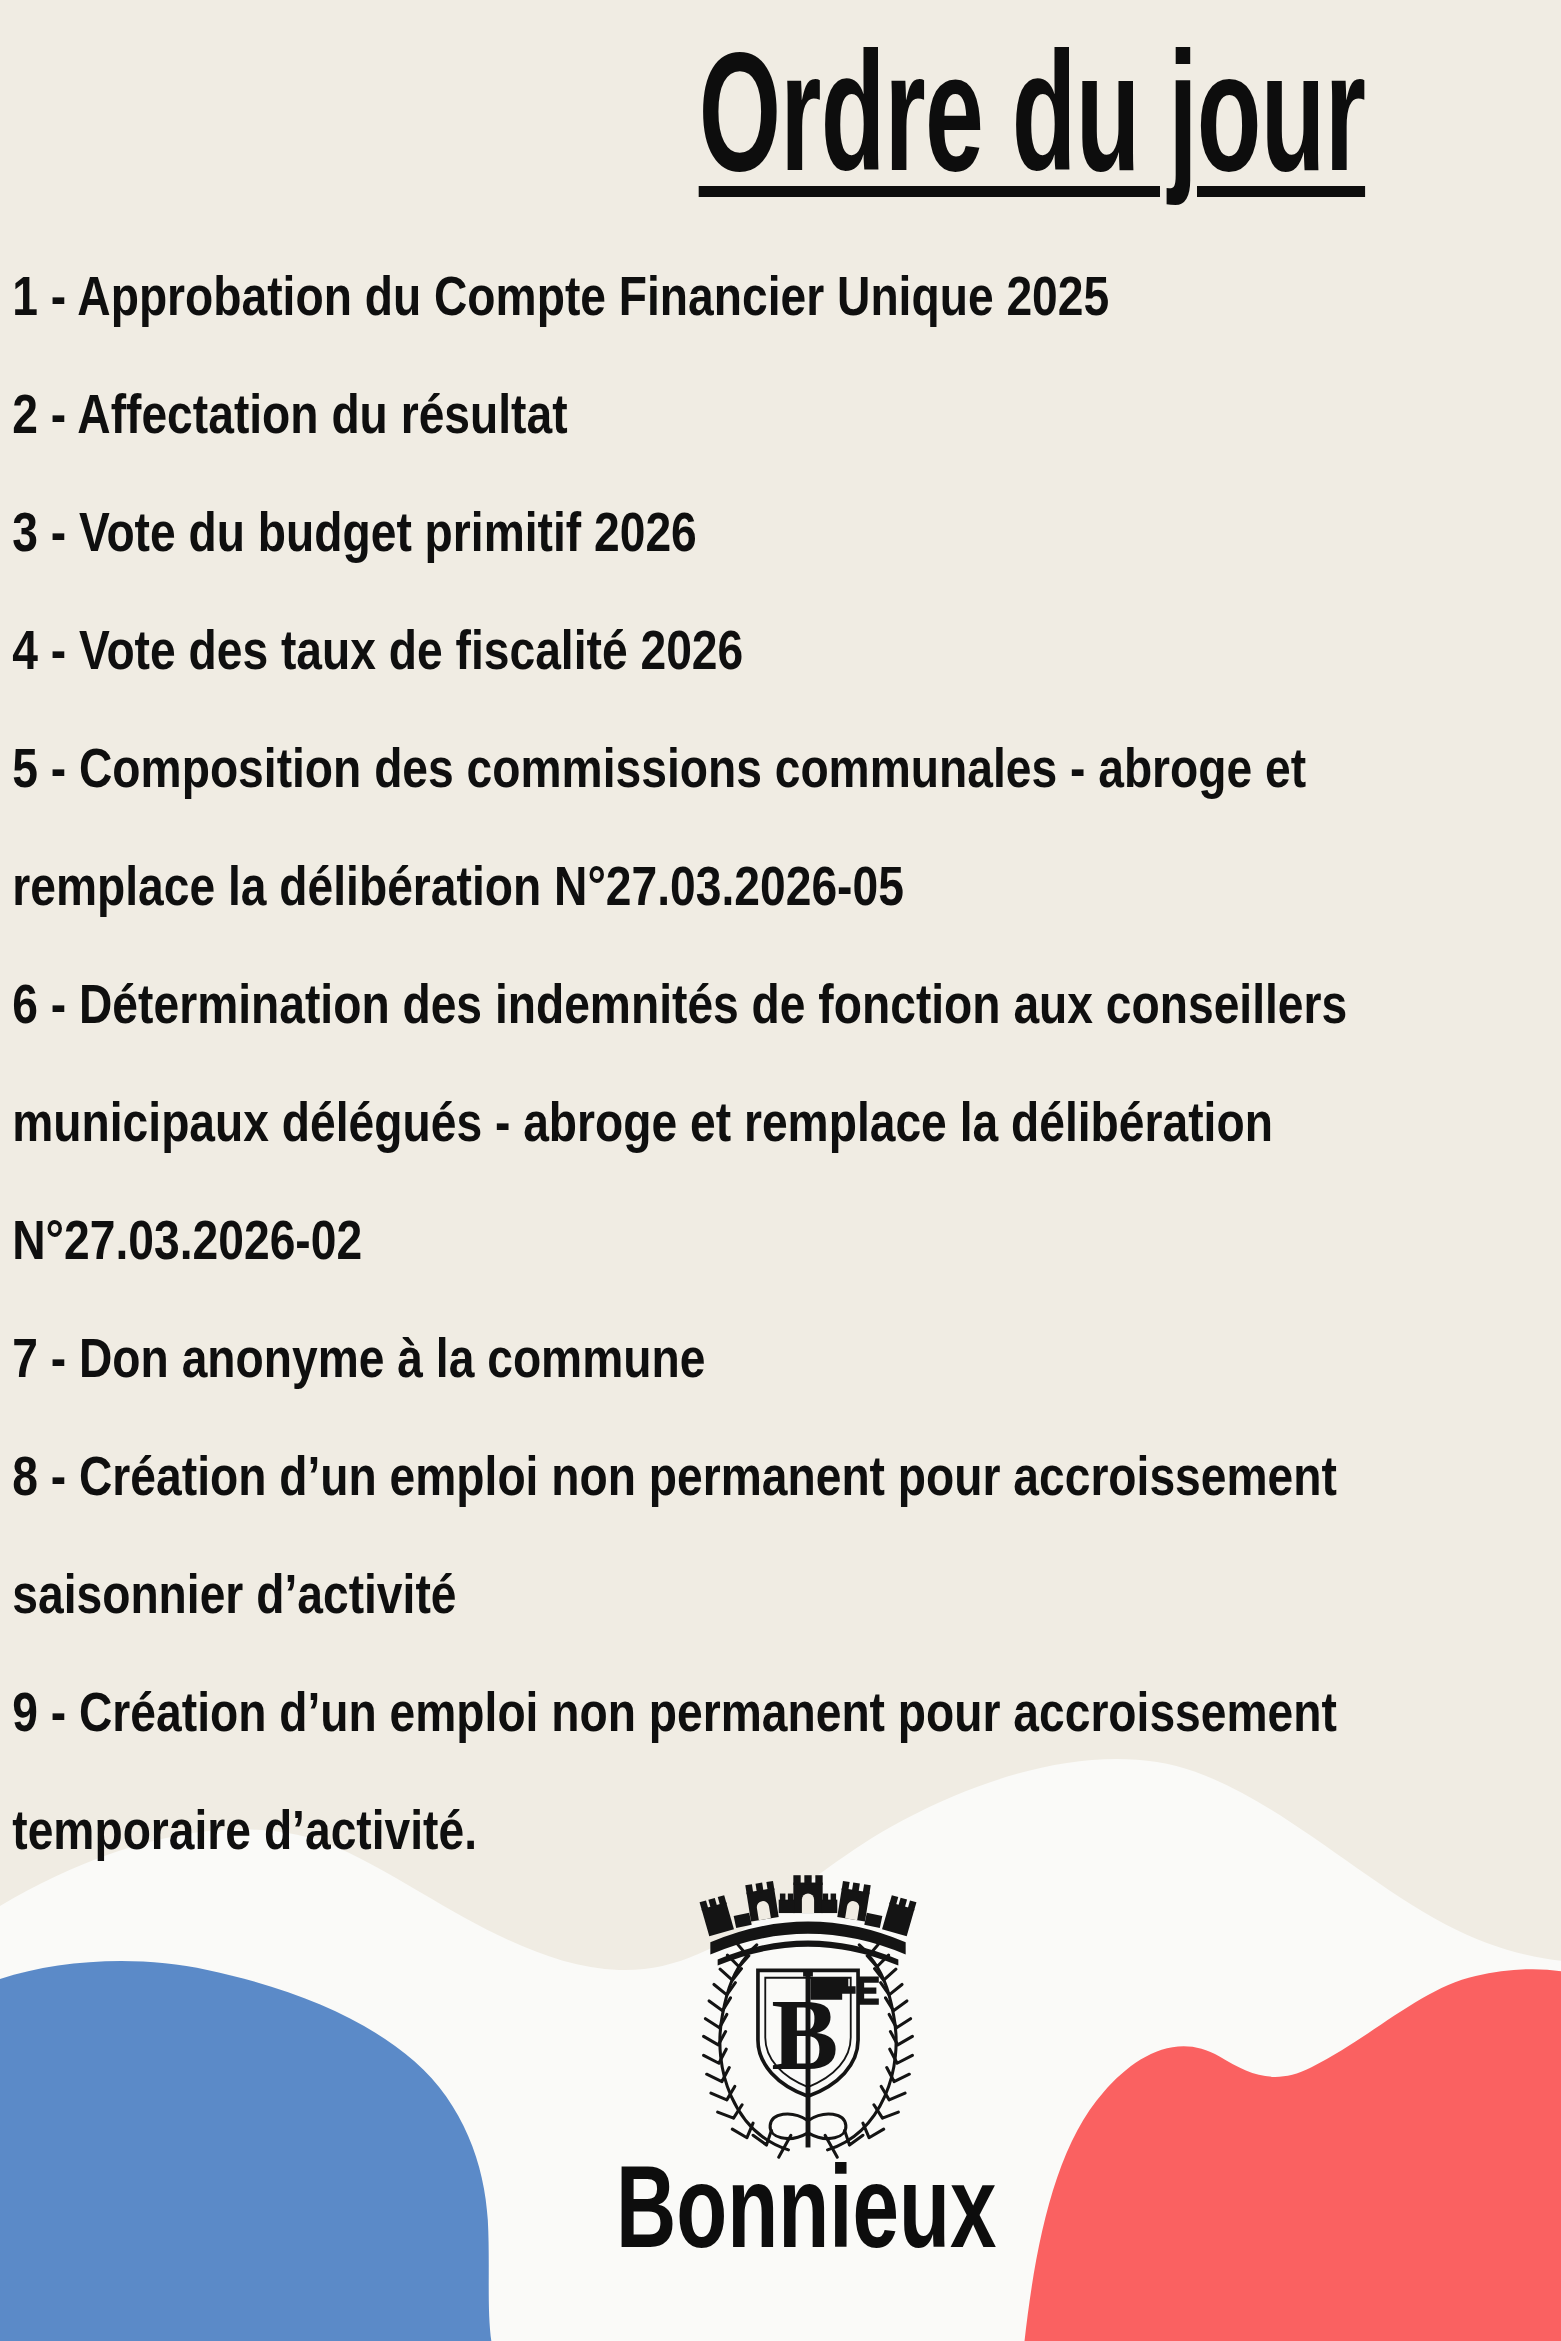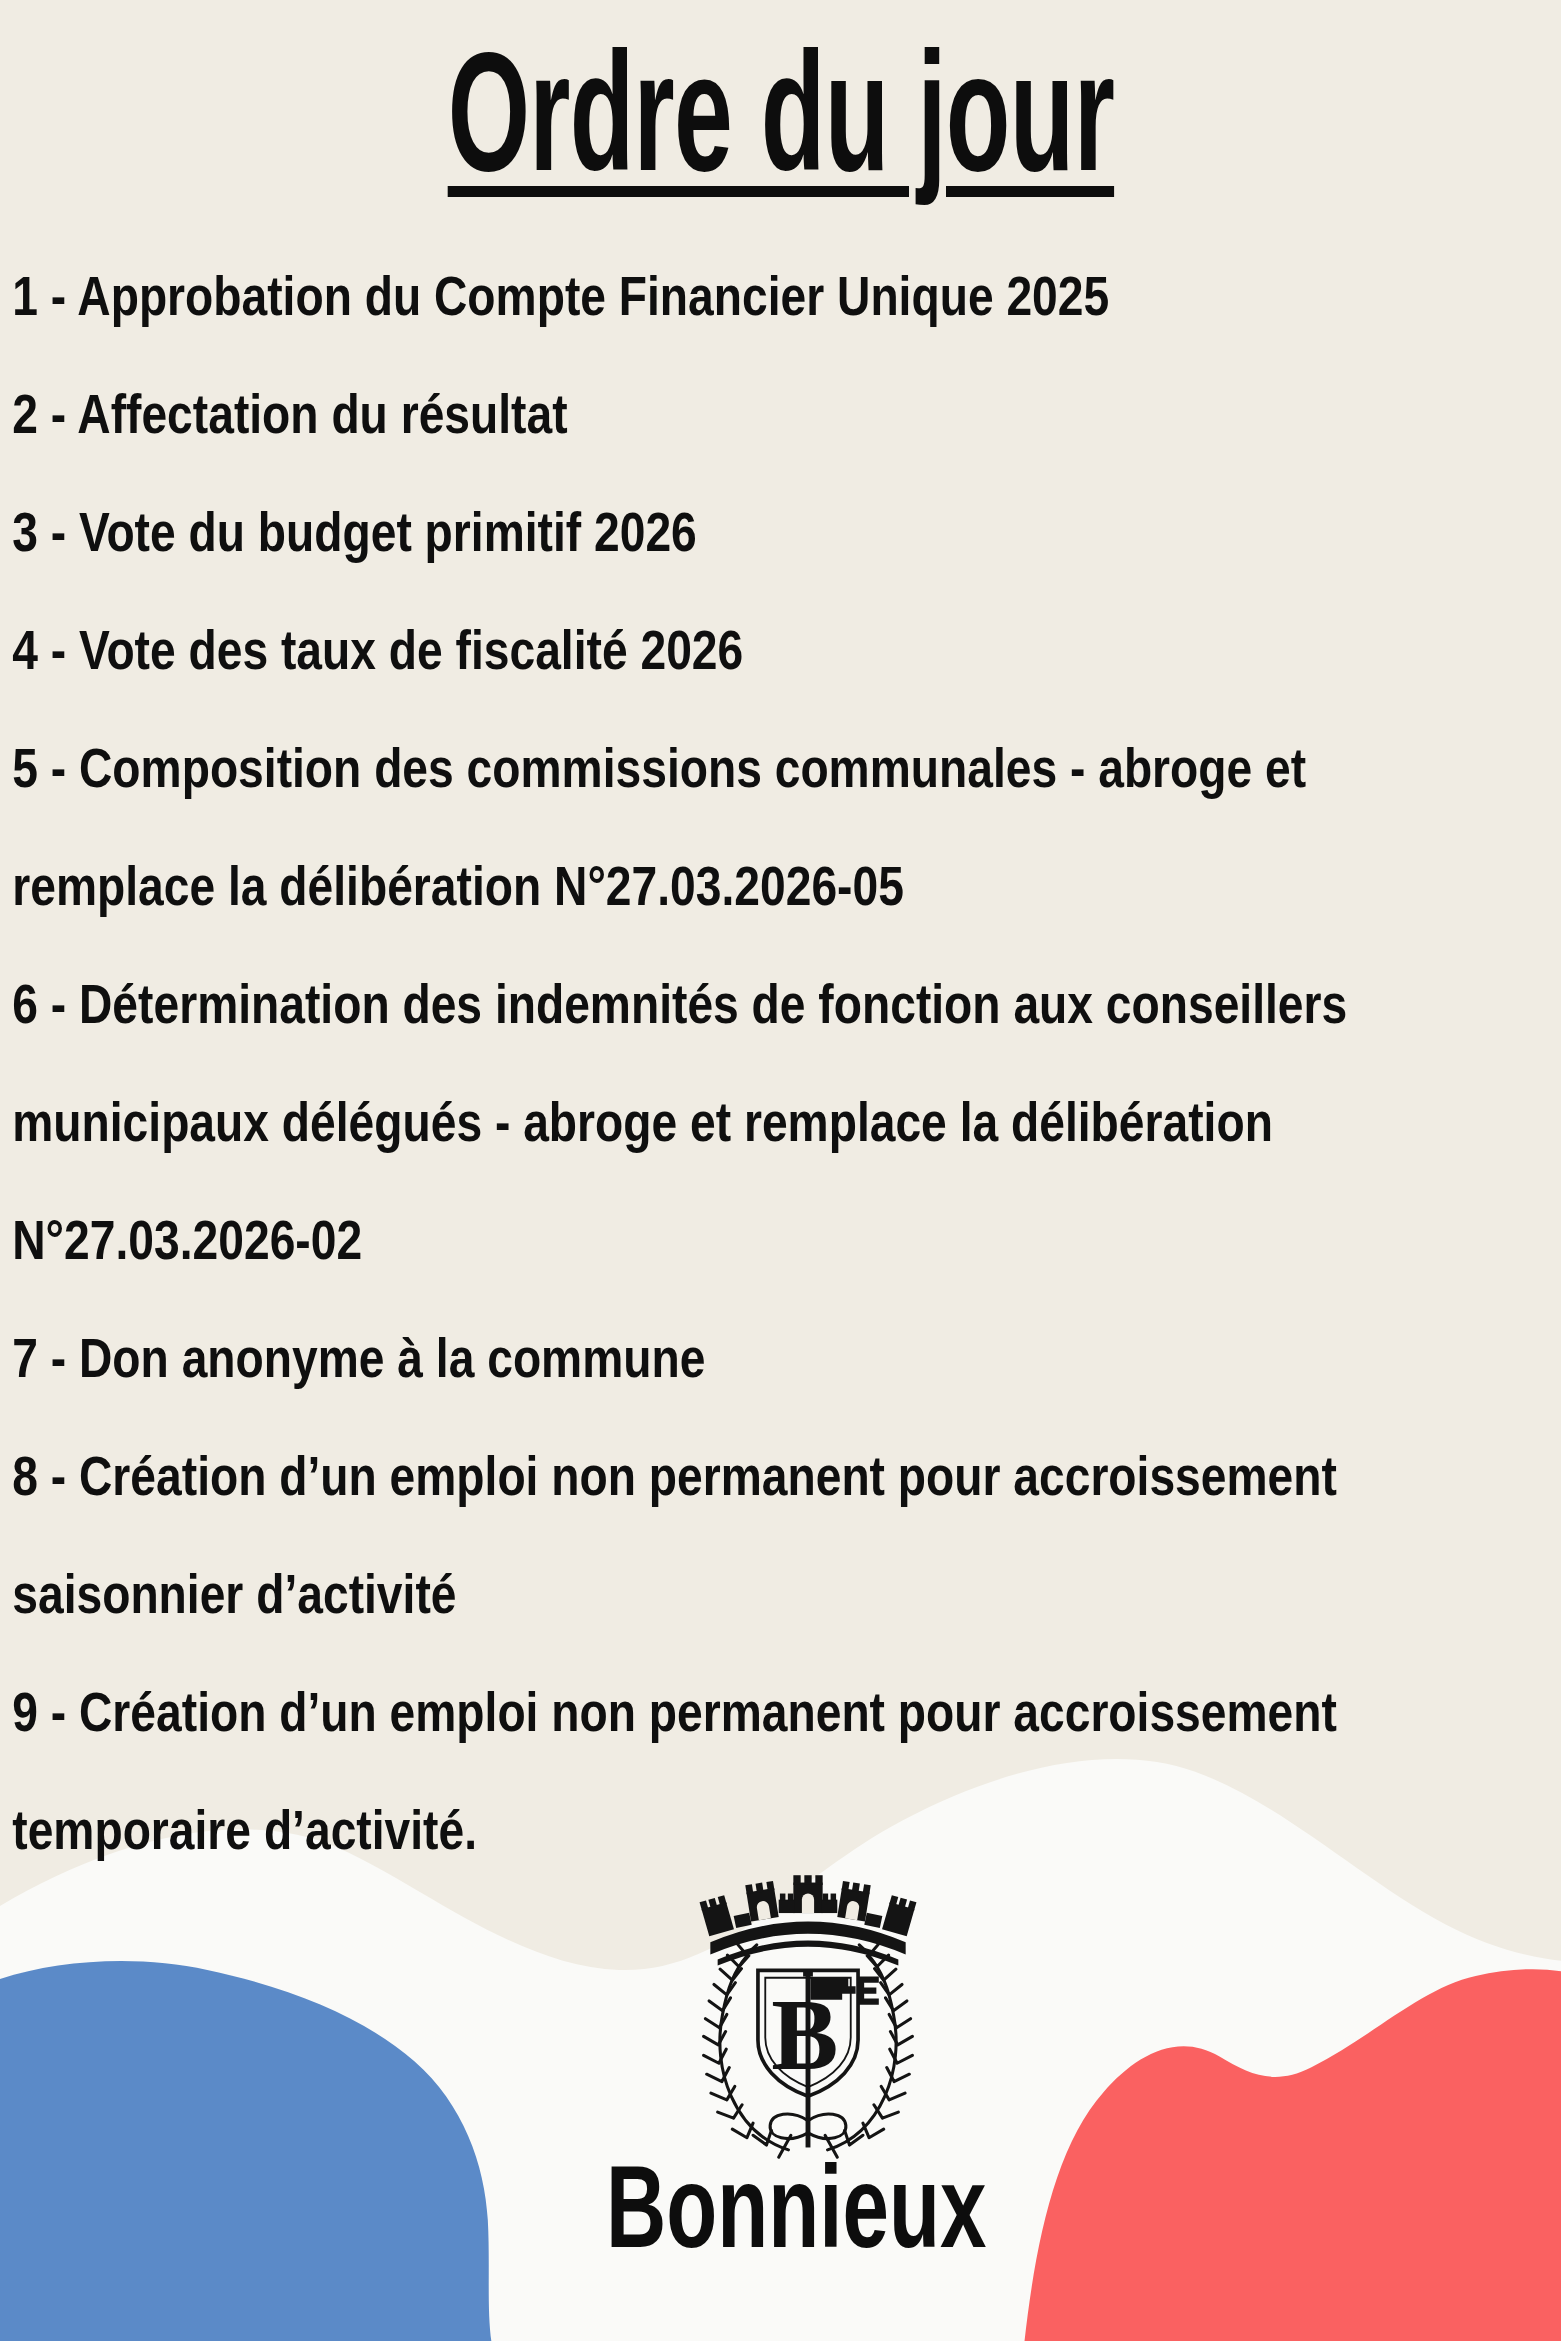--- a/index.html
+++ b/index.html
@@ -7,21 +7,21 @@
     width:1561px;height:2342px;position:relative;overflow:hidden;
     background:#f0ece3;
     font-family:"Liberation Sans", sans-serif;
     color:#121212;
   }
   
   #decor-svg{position:absolute;left:0;top:0;width:1561px;height:2342px;z-index:1;}
   
   .content{position:absolute;left:0;top:0;width:1561px;height:2342px;z-index:2;}
 
-  .title-wrap{position:absolute;top:28px;left:0;width:1561px;text-align:center;}
+  .title-wrap{position:absolute;top:28px;left:0;width:1561px;text-align:right;}
   .title{
     display:inline-block;
     font-size:168px;font-weight:700;line-height:1;letter-spacing:-1.2px;
     transform:scaleX(0.63);transform-origin:center top;
     text-decoration:underline;
     text-decoration-thickness:11px;
     text-underline-offset:16px;
     text-decoration-skip-ink:auto;
     color:#0d0d0d;
     white-space:nowrap;
@@ -37,21 +37,21 @@
     font-size:55px;font-weight:700;line-height:118px;
     white-space:pre-line;
     color:#0f0f0f;
   }
 
   .crest-wrap{position:absolute;left:698px;top:1874px;width:220px;height:293px;}
   .crest-wrap svg{display:block;width:220px;height:293px;}
   .crest-ink{fill:#141414;}
   .crest-line{fill:none;stroke:#141414;}
 
-  .commune-wrap{position:absolute;left:43px;top:2149px;width:1506px;text-align:center;}
+  .commune-wrap{position:absolute;left:53px;top:2149px;width:1506px;text-align:center;}
   .commune{
     display:inline-block;
     font-size:116px;font-weight:700;line-height:1;
     transform:scaleX(0.72);transform-origin:center top;
     color:#0d0d0d;white-space:nowrap;
   }
 </style>
 </head>
 <body>
 

